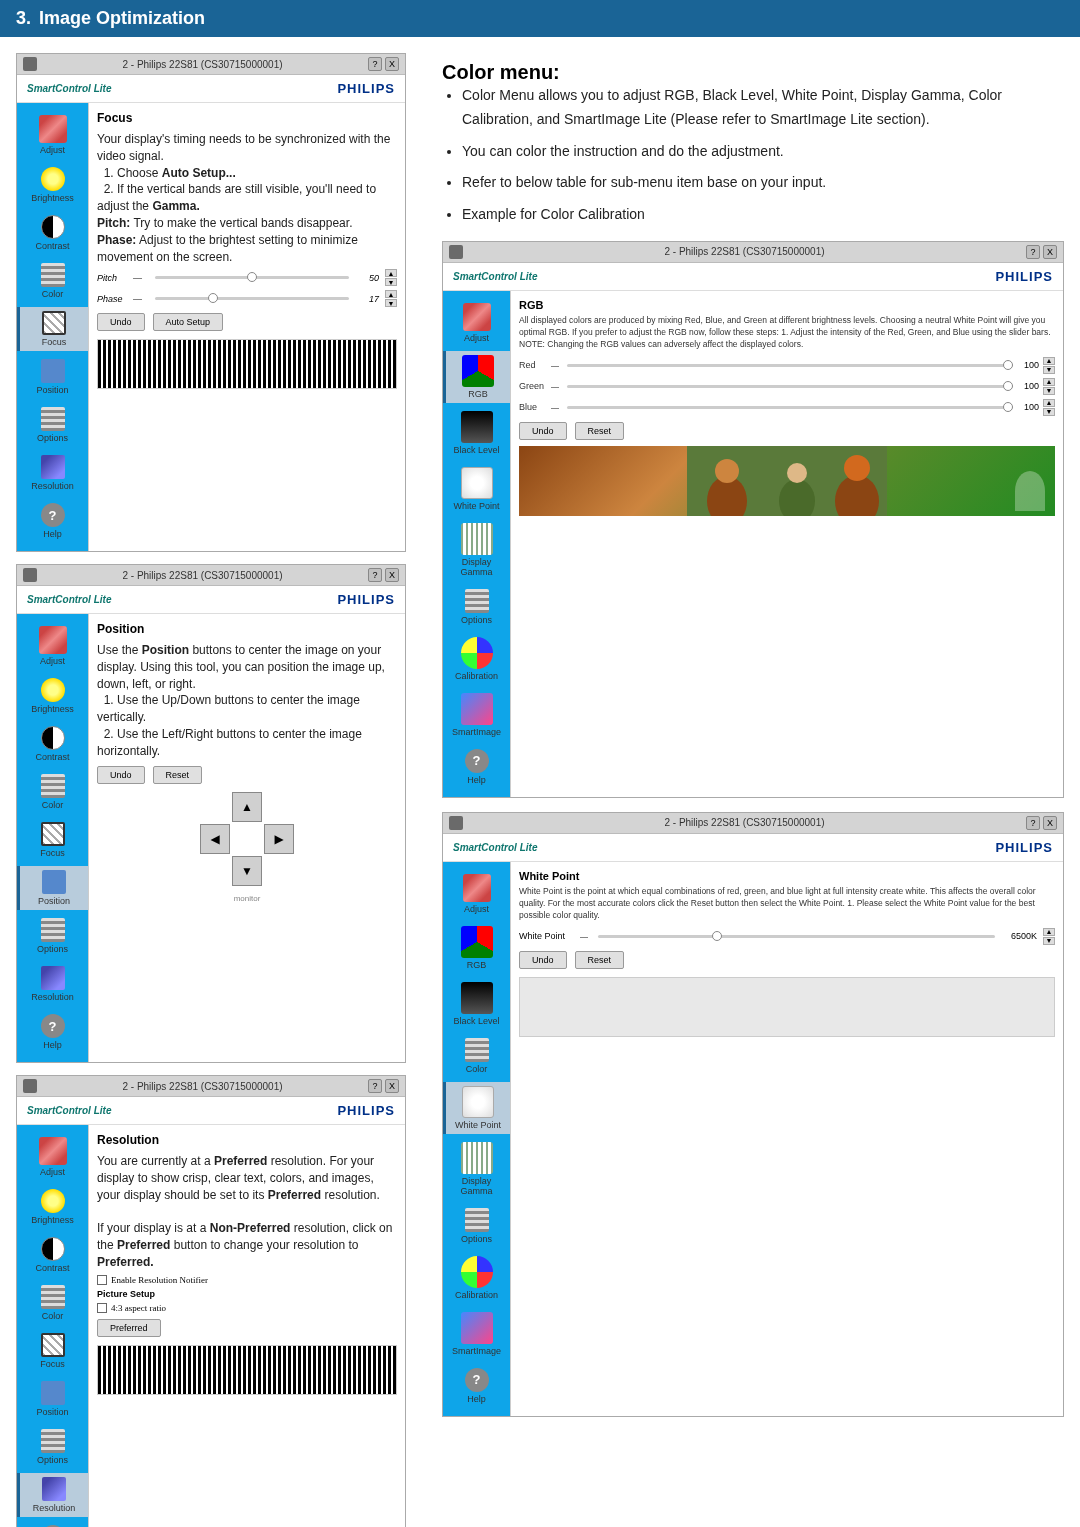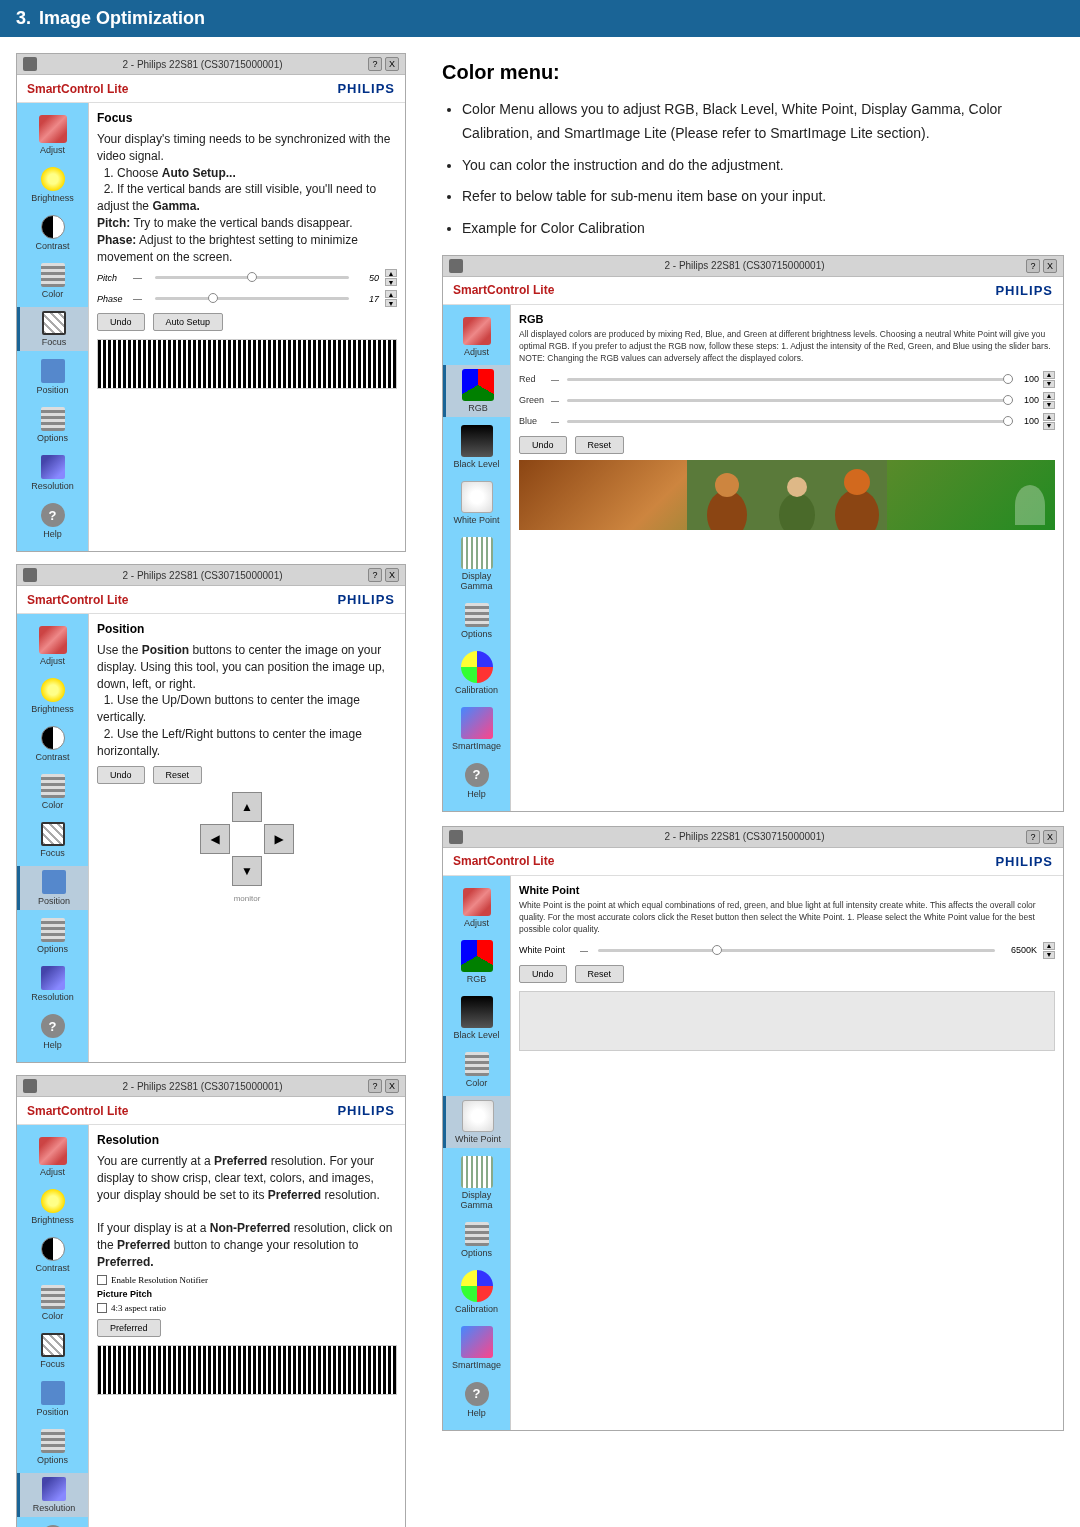--- a/index.html
+++ b/index.html
@@ -97,35 +97,36 @@
     
     .brand-bar {
       background: #fff;
       border-bottom: 1px solid #ddd;
       display: flex;
       justify-content: space-between;
       align-items: center;
       padding: 6px 10px;
     }
     .brand-name {
-      font-size: 12px;
-      color: #b91c1c;
+      font-size: 10px;
+      color: #0f766e;
       font-weight: bold;
+      font-style: italic;
     }
     .philips-logo {
       font-size: 13px;
       font-weight: bold;
       color: #003087;
       letter-spacing: 1px;
     }
 
     
     .sidebar {
       width: 72px;
-      background: #7dd3fc;
+      background: #0ea5e9;
       border-right: 1px solid #ccc;
       display: flex;
       flex-direction: column;
       align-items: center;
       padding: 8px 0;
       gap: 4px;
     }
     .sidebar-item {
       display: flex;
       flex-direction: column;
@@ -265,21 +266,20 @@
     }
     .arrow-empty {
       width: 30px;
       height: 30px;
     }
 
     
     .right-col h2 {
       font-size: 20px;
       font-weight: bold;
-      margin-bottom: 14px;
       color: #000;
     }
     .bullet-list {
       list-style: disc;
       padding-left: 20px;
       font-size: 14px;
       line-height: 1.7;
       color: #222;
     }
     .bullet-list li {
@@ -752,21 +752,21 @@
         <div class="content-area">
           <div class="content-title">Resolution</div>
           <div class="content-text">
             You are currently at a <span class="bold">Preferred</span> resolution. For your display to show crisp, clear text, colors, and images, your display should be set to its <span class="bold">Preferred</span> resolution.<br><br>
             If your display is at a <span class="bold">Non-Preferred</span> resolution, click on the <span class="bold">Preferred</span> button to change your resolution to <span class="bold">Preferred.</span>
           </div>
           <div class="checkbox-row">
             <span class="checkbox-box"></span>
             <span>Enable Resolution Notifier</span>
           </div>
-          <div style="font-size:9px; font-weight:bold; margin-top:4px;">Picture Pitch</div>
+          <div style="font-size:9px; font-weight:bold; margin-top:4px;">Picture Setup</div>
           <div class="checkbox-row">
             <span class="checkbox-box"></span>
             <span>4:3 aspect ratio</span>
           </div>
           <div class="btn-row">
             <button class="btn">Preferred</button>
           </div>
           <div class="striped-bar"></div>
         </div>
       </div>

